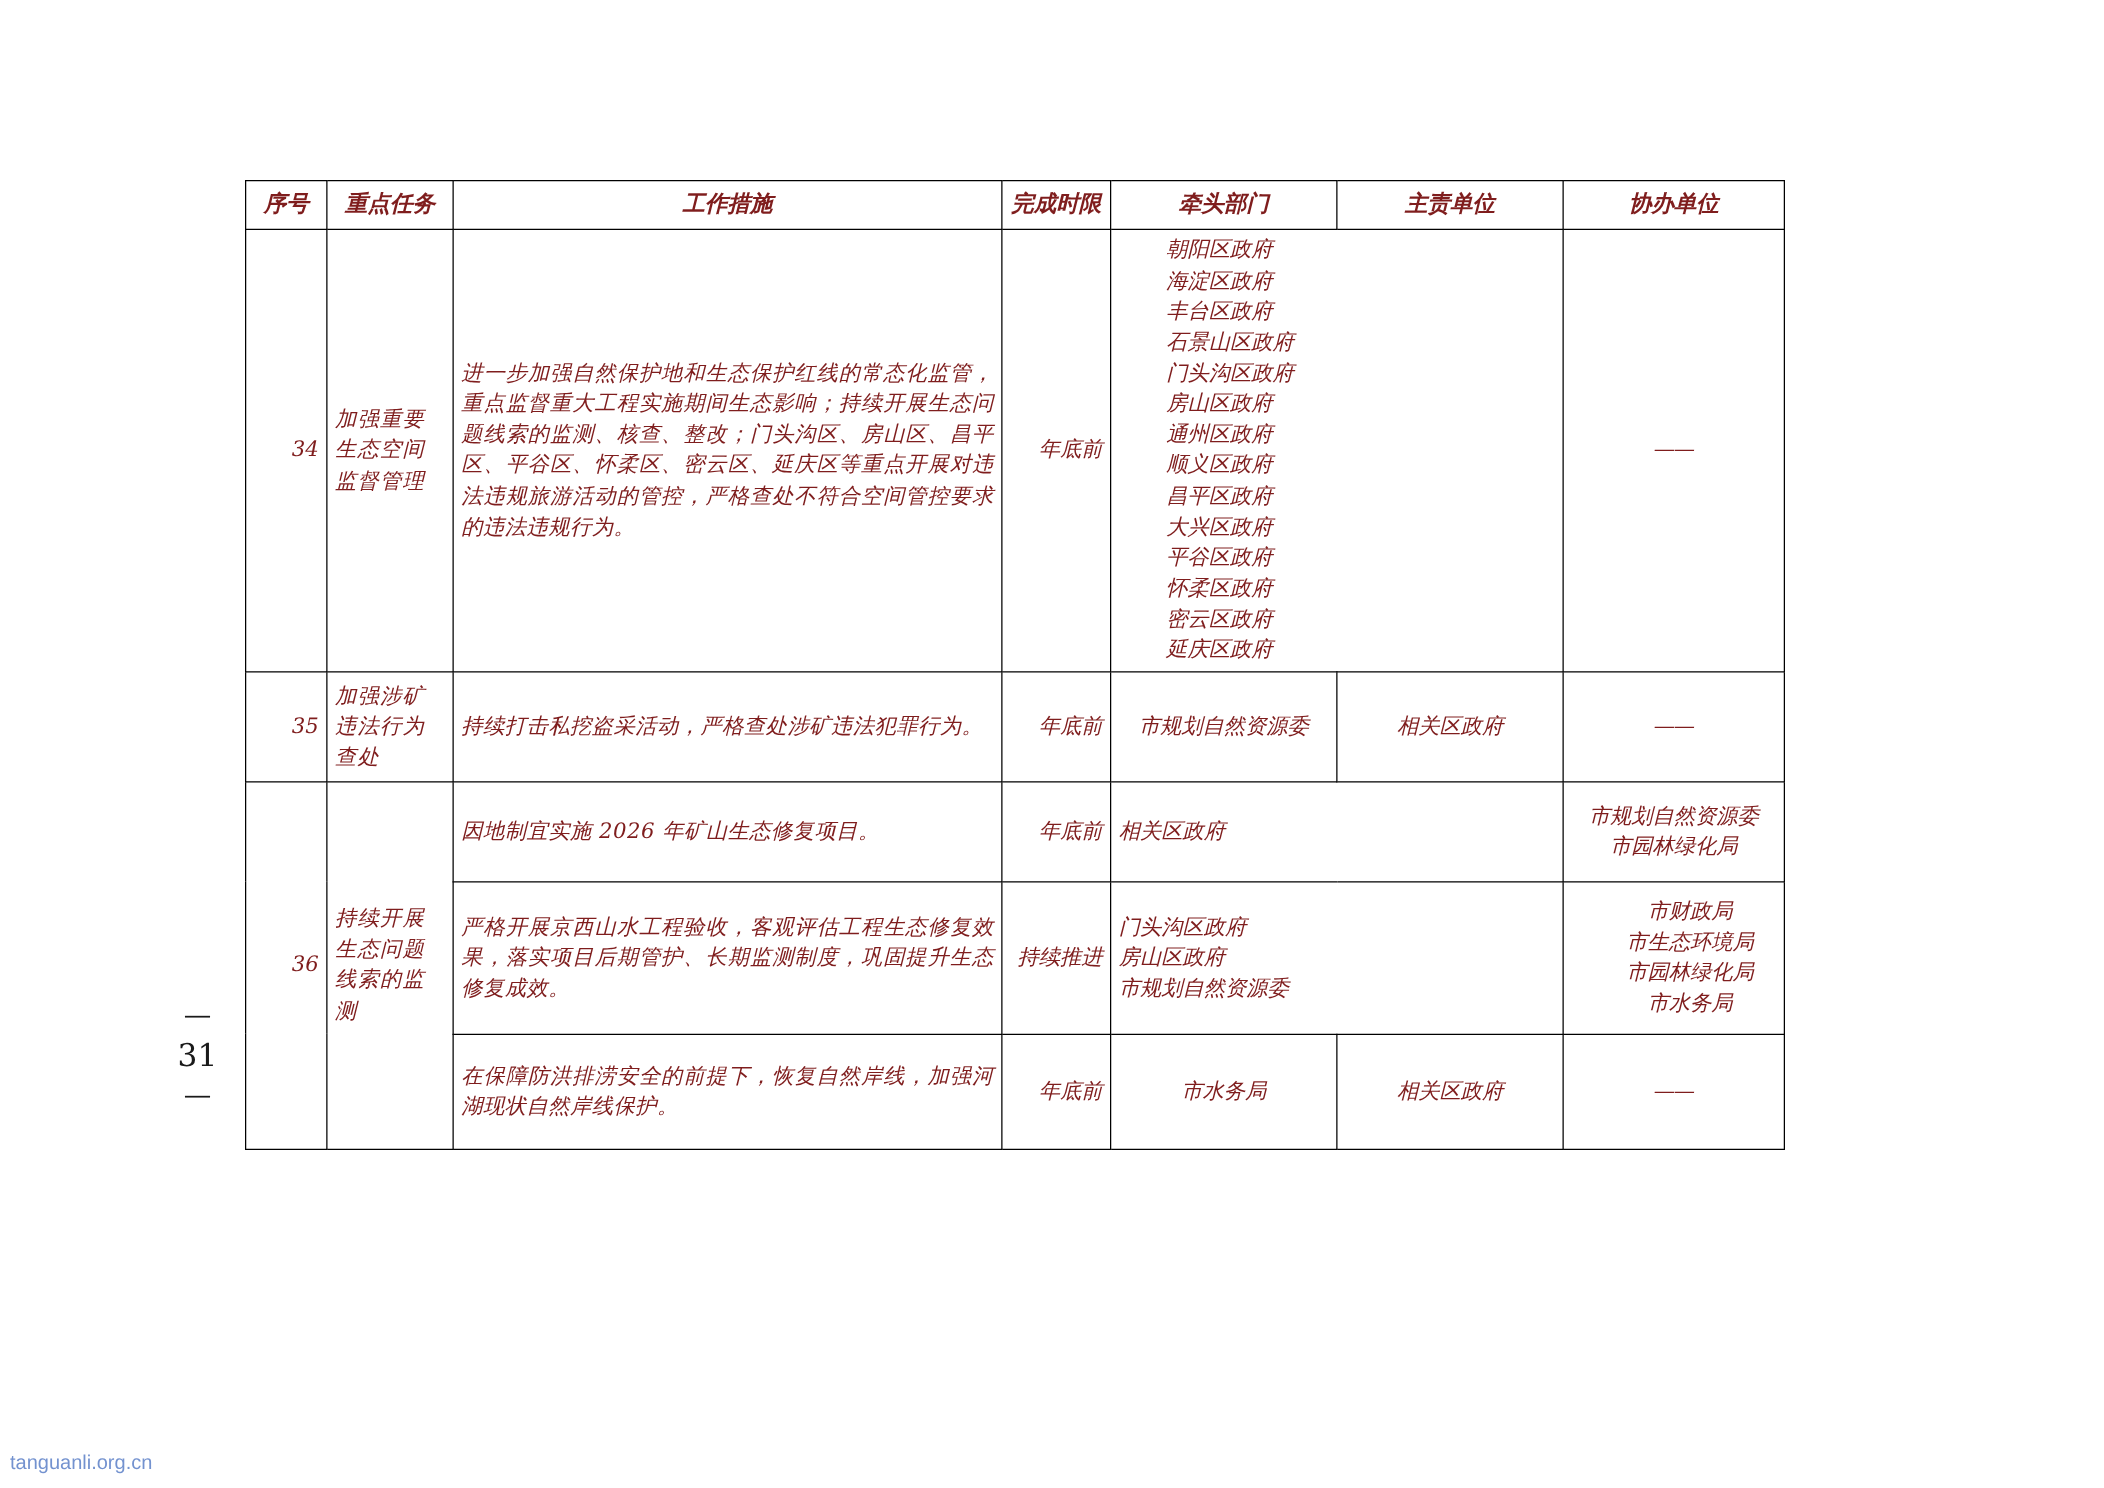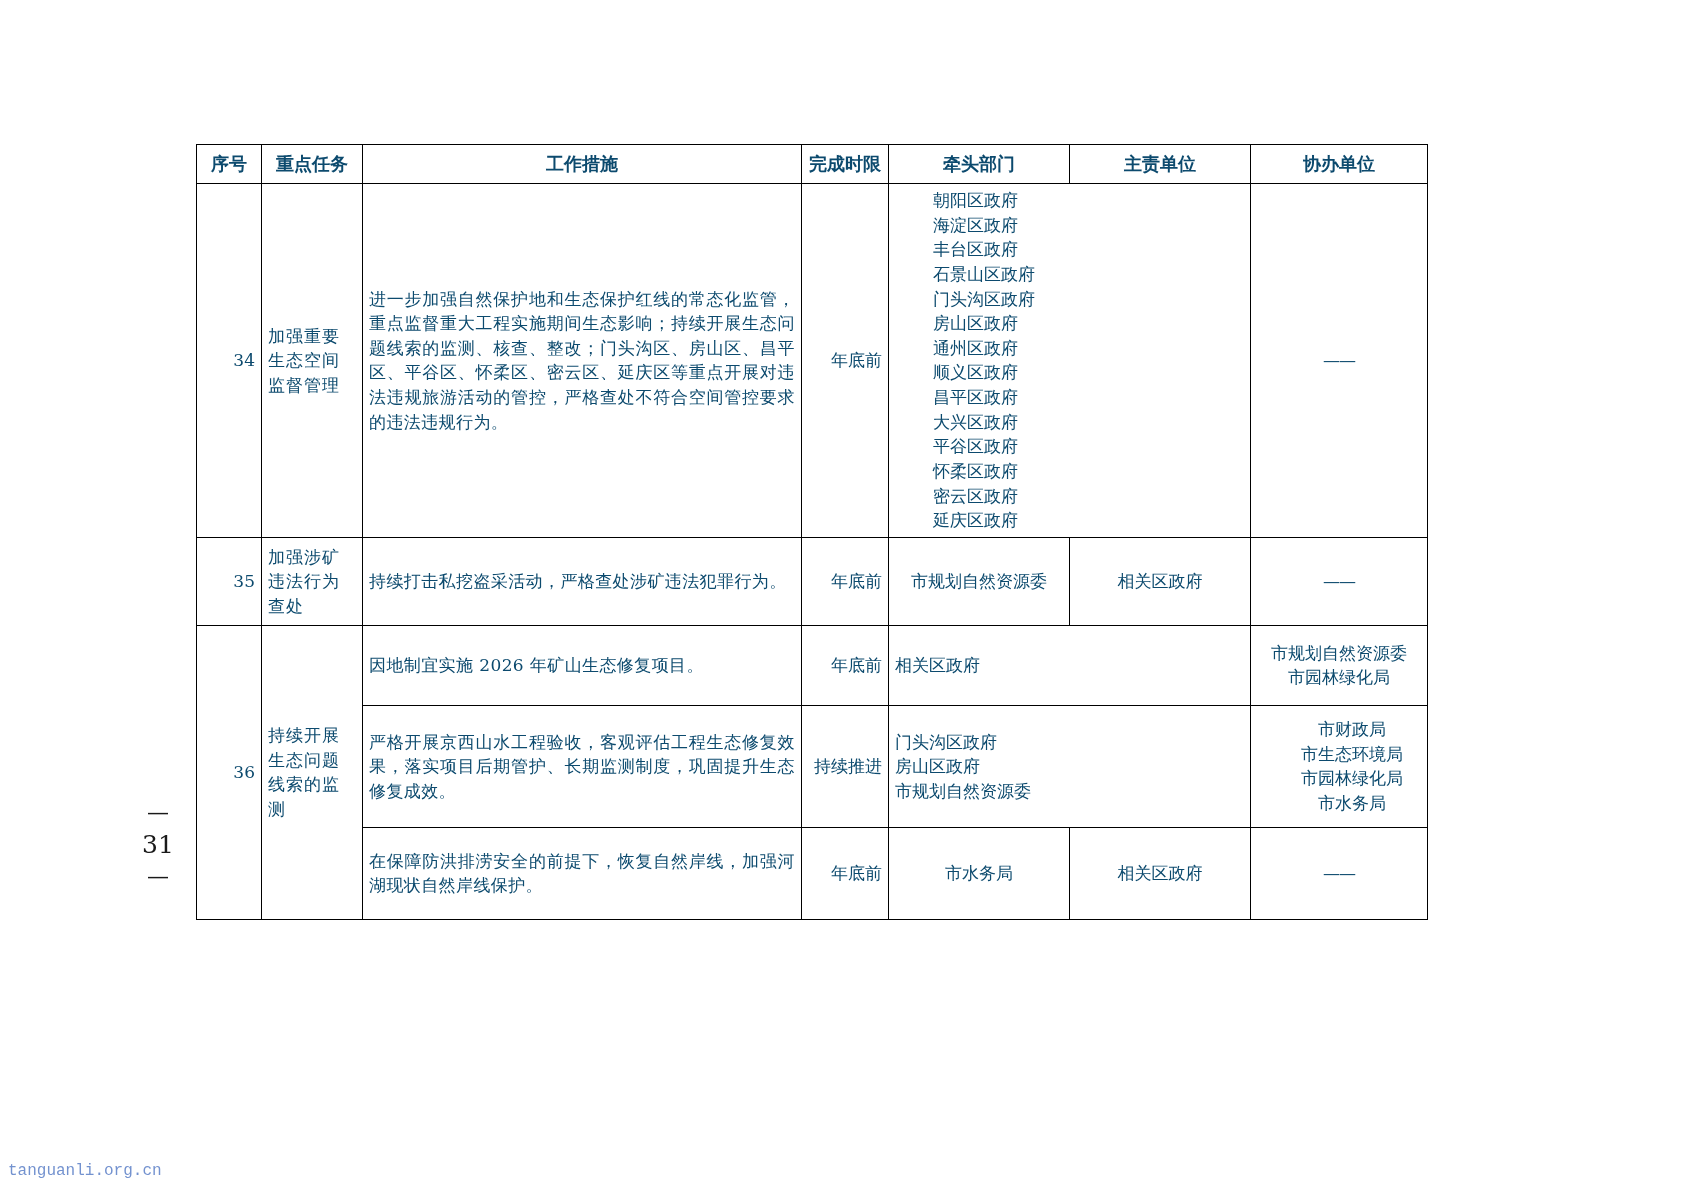--- a/index.html
+++ b/index.html
@@ -51,21 +51,22 @@
     border-collapse: collapse;
     table-layout: fixed;
   }
   table.doc-table th,
   table.doc-table td {
     border: 1px solid #000000;
     padding: 4px 6px;
     vertical-align: middle;
     font-size: 17px;
     line-height: 1.45;
-    color: #0c4a6e;
+    color: #7f1d1d;
+    font-style: italic;
   }
   table.doc-table thead th {
     text-align: center;
     font-weight: bold;
     font-size: 18px;
     height: 32px;
     padding: 3px 4px;
   }
   .c-seq { width: 56px; text-align: right; }
   .c-task { width: 92px; text-align: left; }
@@ -88,21 +89,21 @@
     line-height: 1.5;
   }
   .dash-mark {
     font-size: 17px;
     letter-spacing: -1px;
   }
   .watermark {
     position: absolute;
     left: 8px;
     bottom: 10px;
-    font-family: Liberation Mono, monospace;
+    font-family: Liberation Sans, sans-serif;
     font-size: 16px;
     color: #5b7fc7;
     opacity: 0.85;
   }
 </style>
 </head>
 <body>
 
 <div class="page">
 

